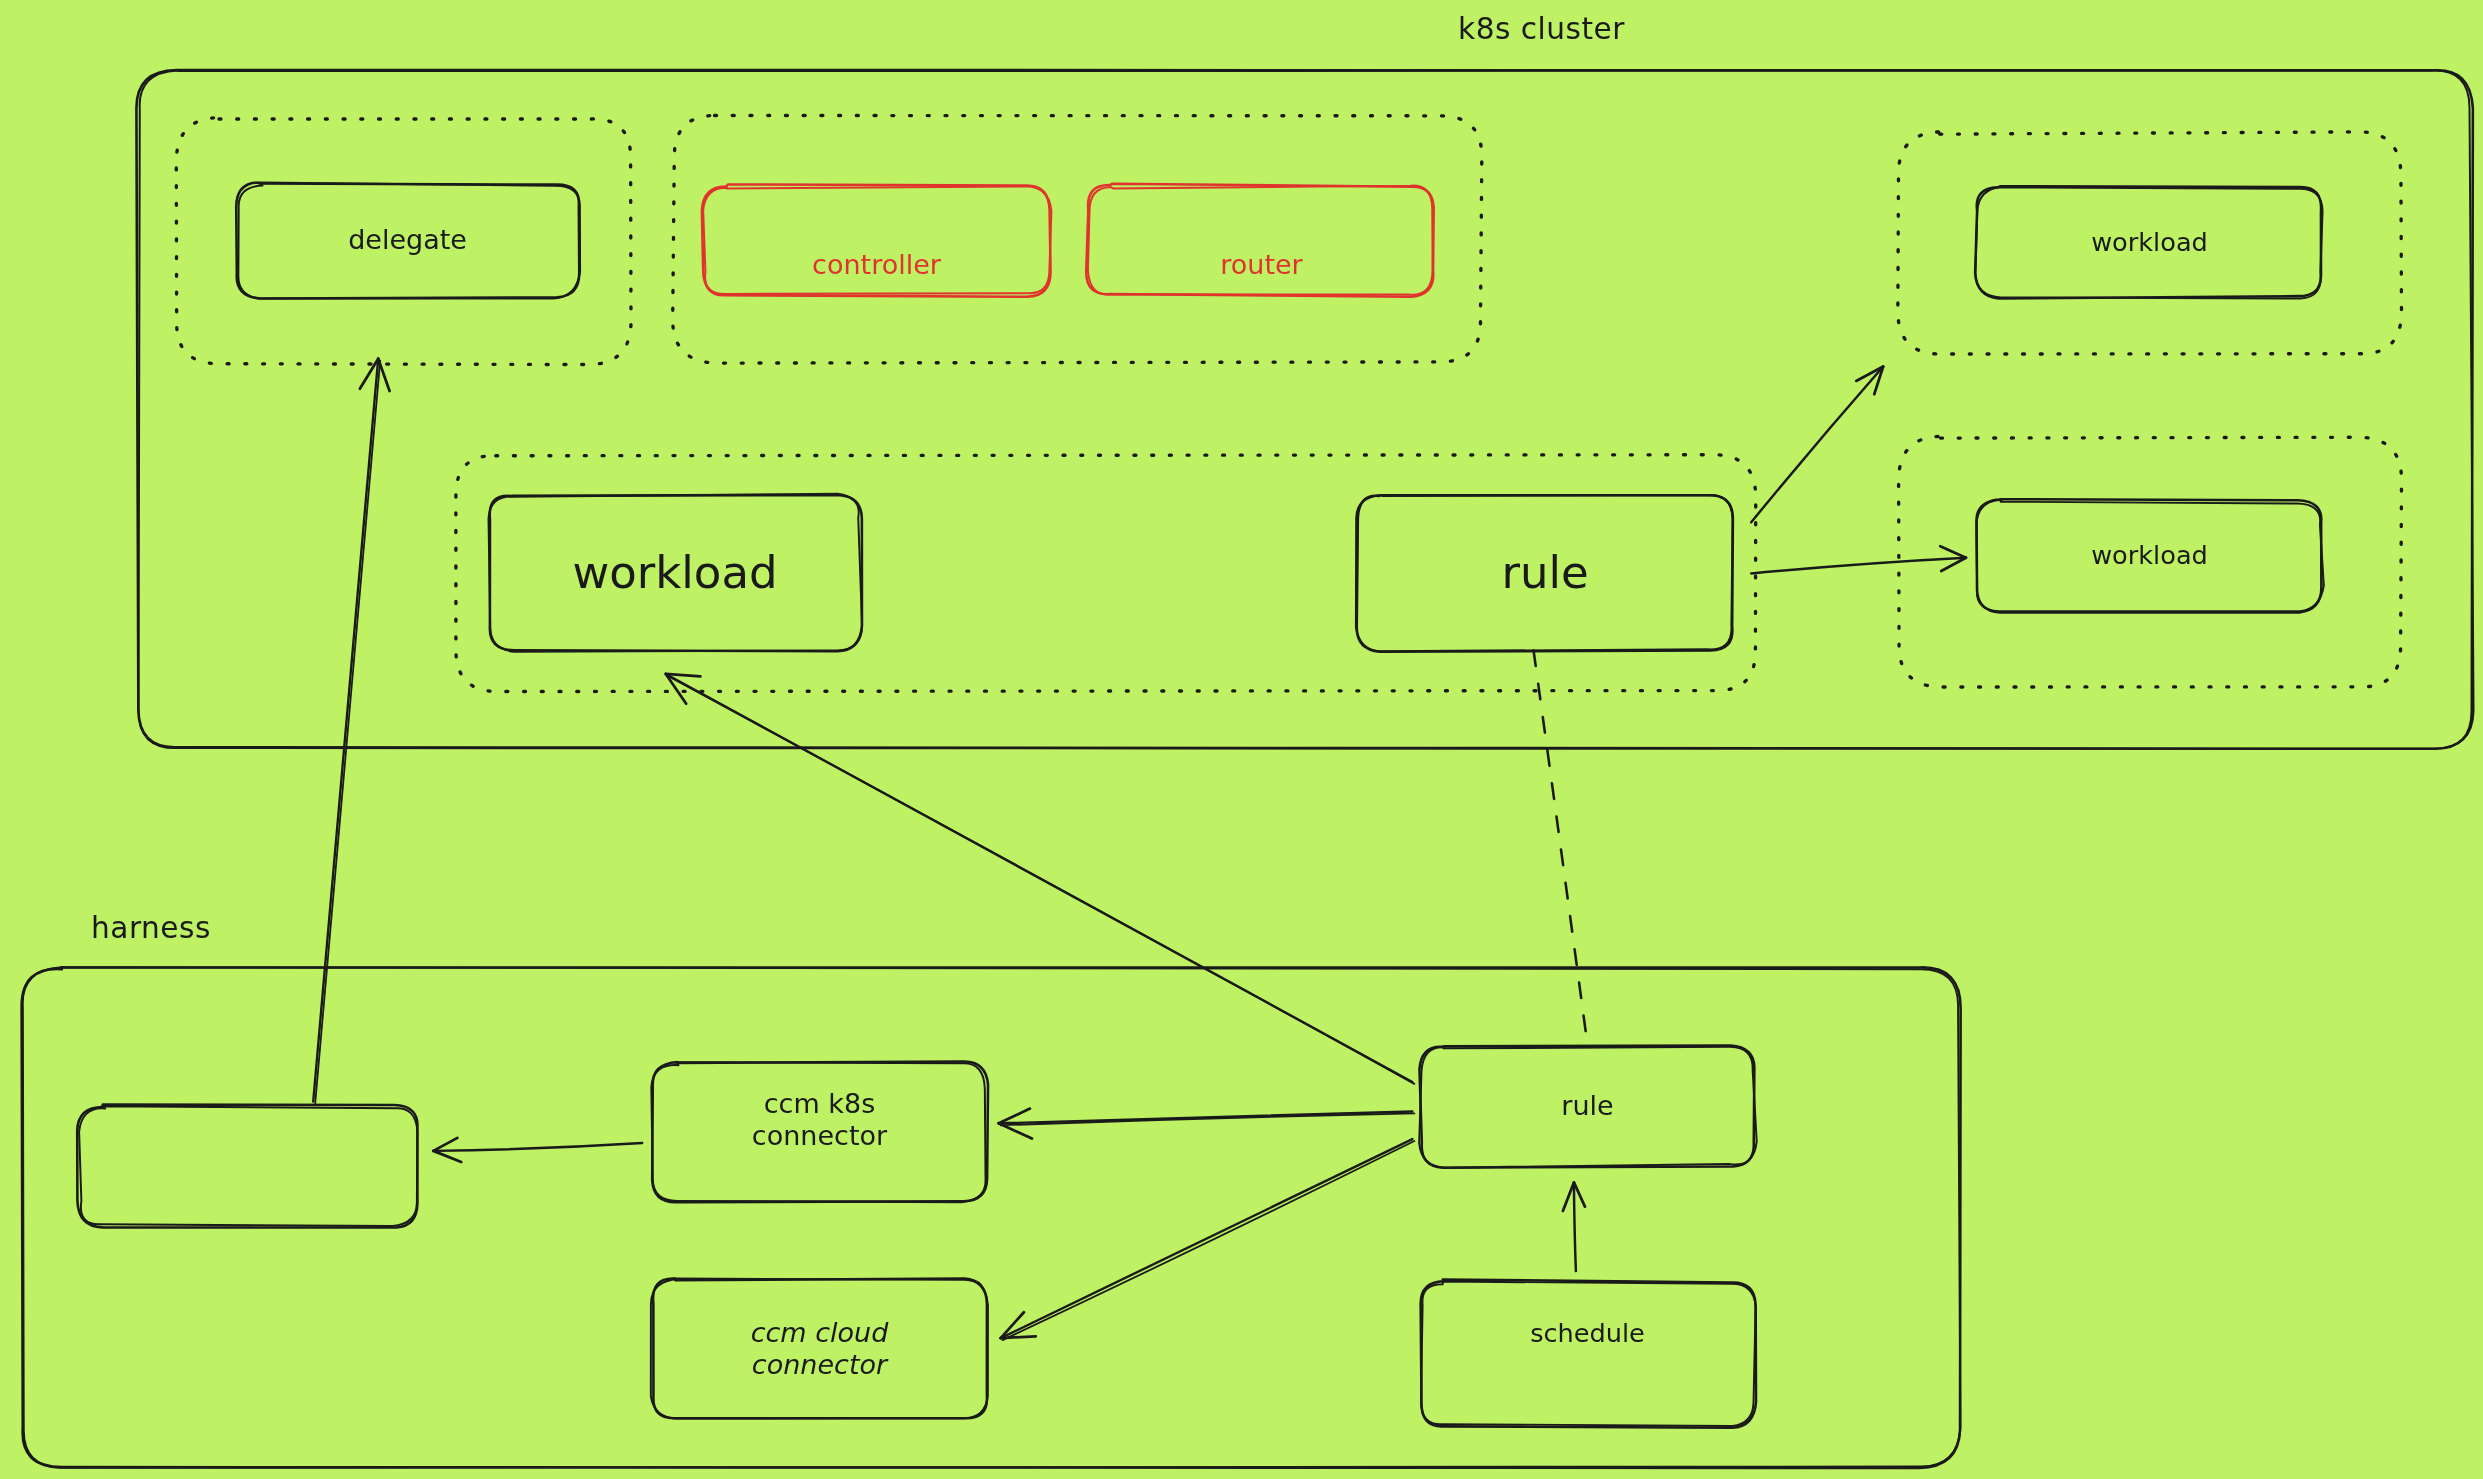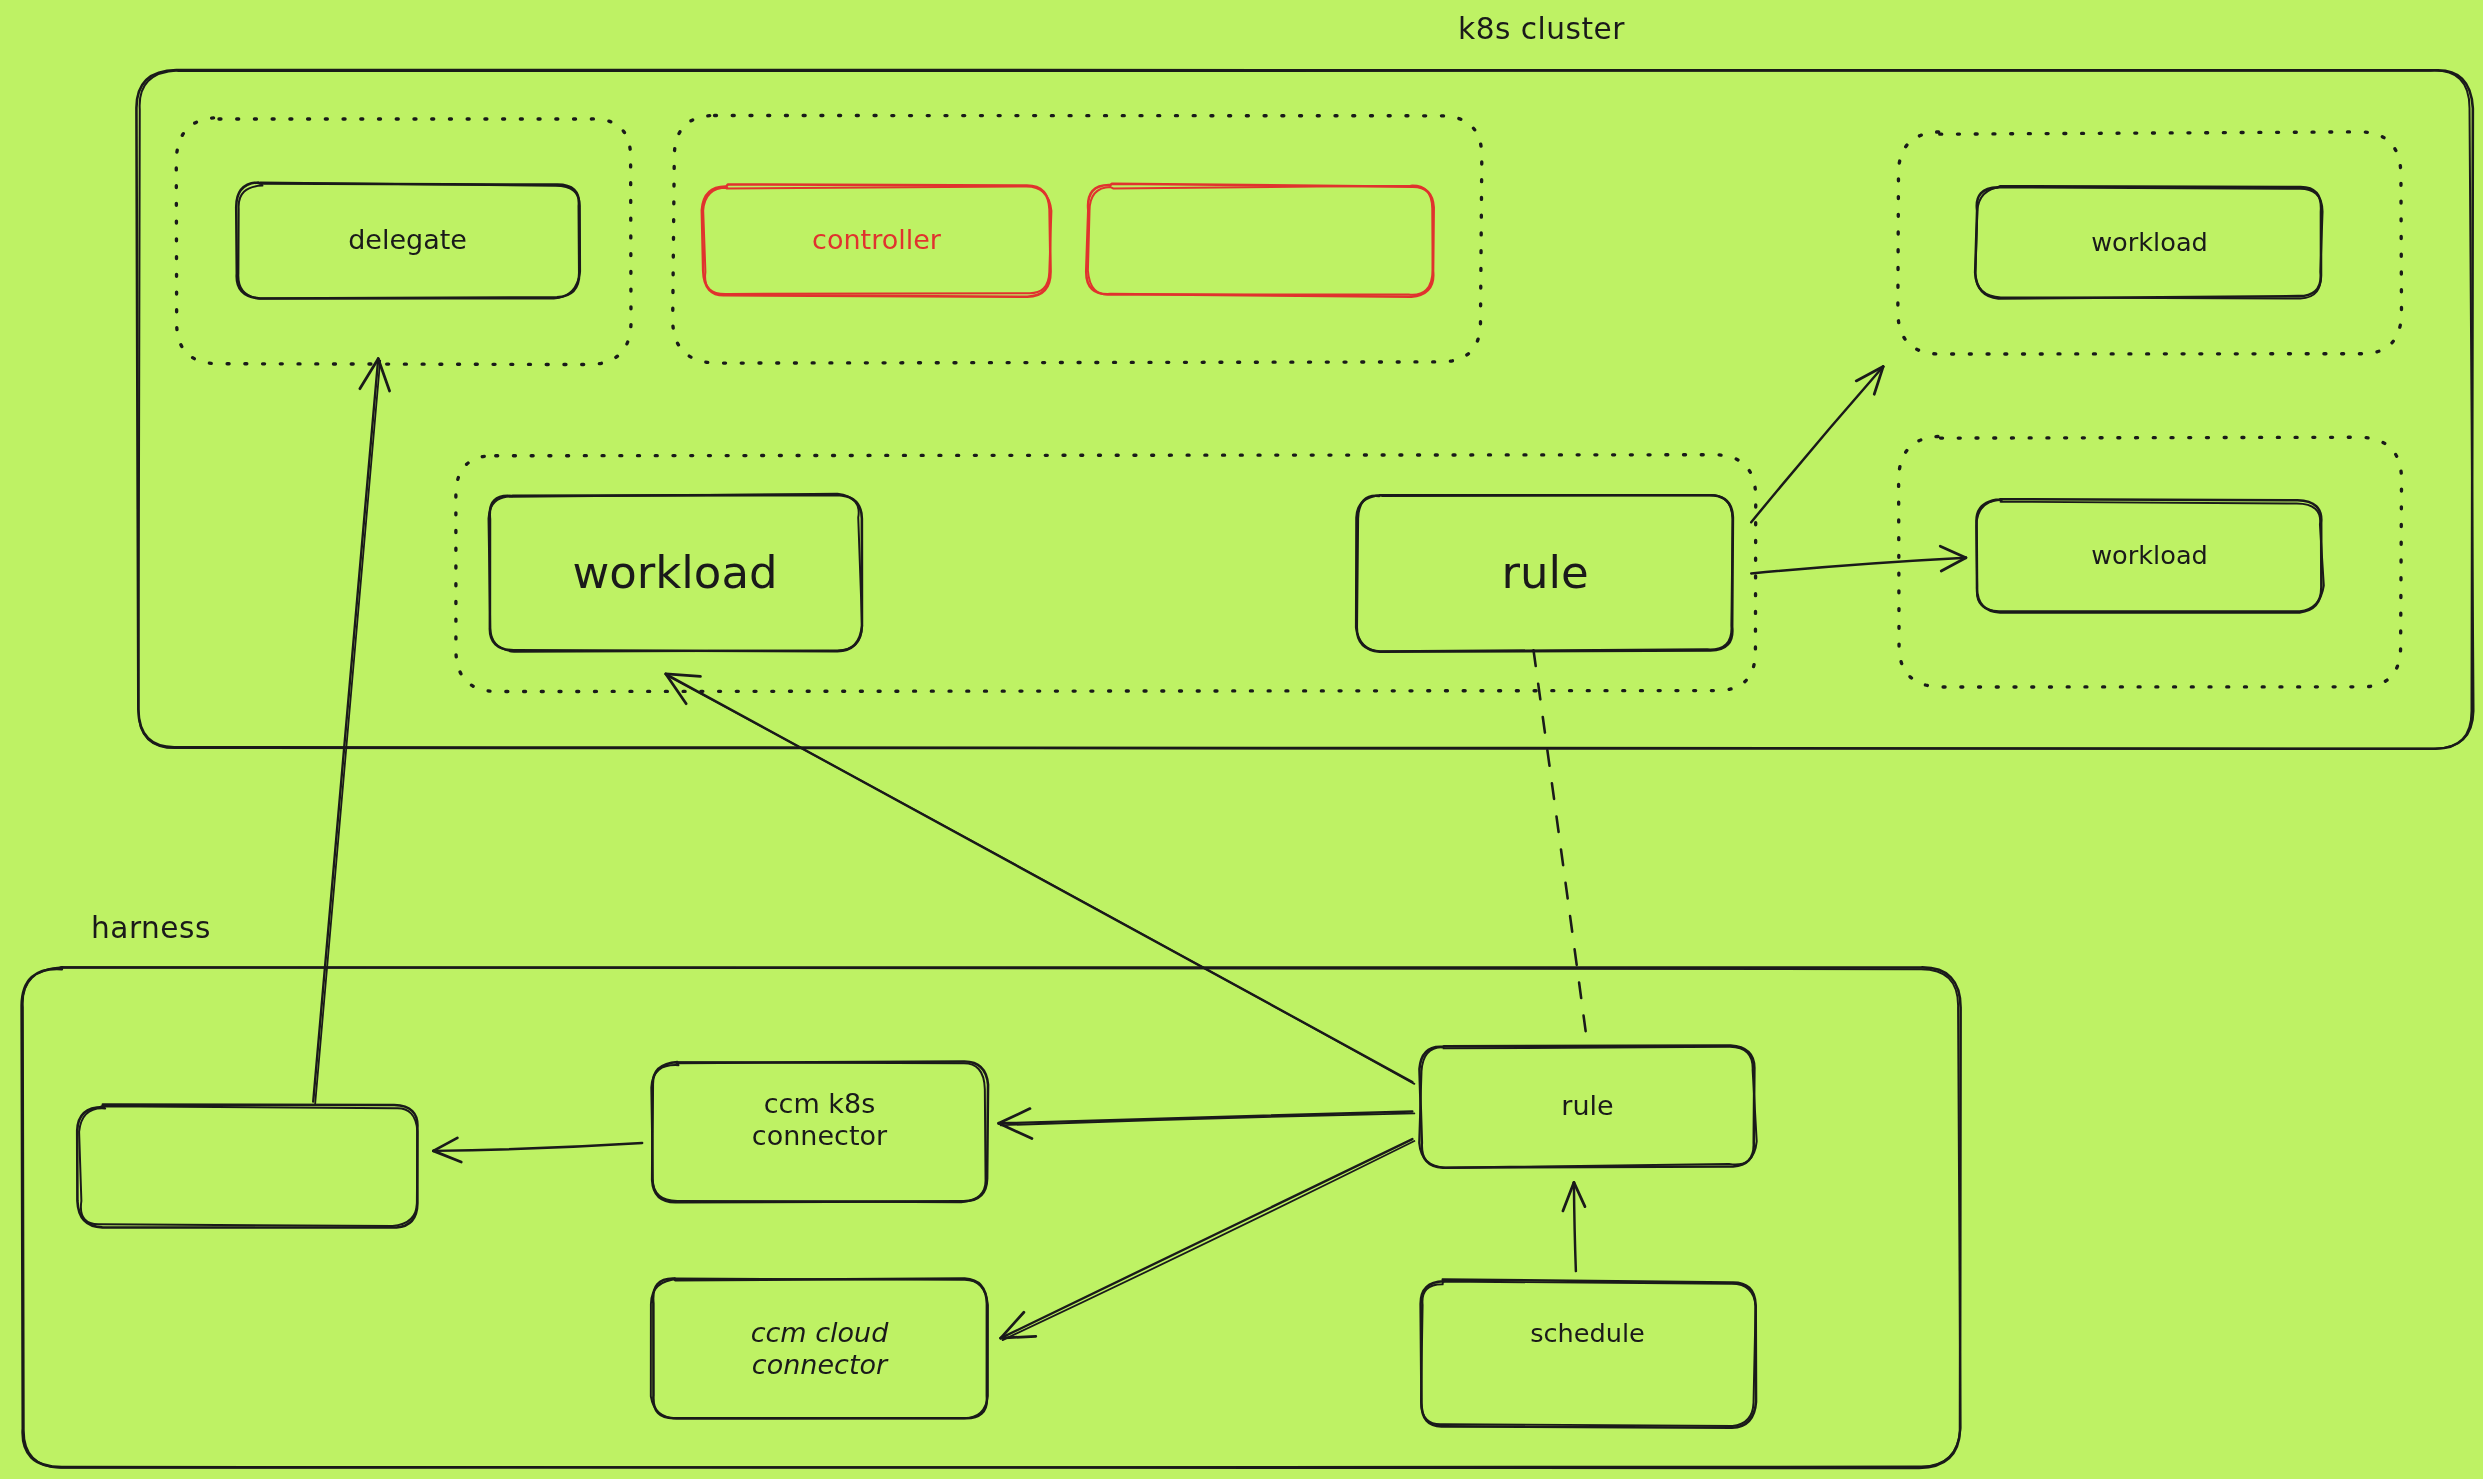--- a/index.html
+++ b/index.html
@@ -16,21 +16,21 @@
   }
   .node{
     position:absolute;
     display:flex; align-items:center; justify-content:center;
     text-align:center; line-height:1.18;
     font-family:"DejaVu Sans","Liberation Sans",sans-serif;
     color:#1a1a1a; white-space:pre-line;
     box-sizing:border-box; padding:3.9px 7.9px;
     pointer-events:auto;
   }
-  .node.red{color:#e0332e;}
+  .node.red{color:#e0332e;margin-top:25px;}
   .n-sm{font-size:25.6px;}
   .n-md{font-size:27px;}
   .n-lg{font-size:45px;}
 </style>
 </head>
 <body>
 
 <div id="stage">
 
   <svg class="layer" id="frames" viewBox="0 0 2521 1502" preserveAspectRatio="none" aria-hidden="true">
@@ -360,20 +360,21 @@
       <path d="M 1600 1290 Q 1598.4122757922914 1246.6985936186736 1598 1200" fill="none" stroke="#1a1a1a" stroke-width="2.5" stroke-linecap="round" stroke-linejoin="round"></path>
       <path d="M 1598 1200 L 1609.216860319962 1224.6124512836036" fill="none" stroke="#1a1a1a" stroke-width="2.8" stroke-linecap="round" stroke-linejoin="round"></path>
       <path d="M 1598 1200 L 1586.8190143175132 1228.9006950205815" fill="none" stroke="#1a1a1a" stroke-width="2.8" stroke-linecap="round" stroke-linejoin="round"></path>
     </svg>
 
   <div class="grp-label" id="lbl-k8s" style="left:1458px;top:11.8px;">k8s cluster</div>
   <div class="grp-label" id="lbl-harness" style="left:51px;top:911px;margin-left:40px;">harness</div>
 
   <div class="node n-md" id="node-delegate" style="left: 236px; top: 183px; width: 343px; height: 114px;">delegate</div>
   <div class="node n-md red" id="node-controller" style="left: 703px; top: 185px; width: 347px; height: 110px;">controller</div>
+  <div class="node n-md red" id="node-router" style="left: 1088px; top: 185px; width: 347px; height: 110px;">router</div>
   <div class="node n-sm" id="node-workload-top-right" style="left: 1976px; top: 187px; width: 347px; height: 110px;">workload</div>
   <div class="node n-sm" id="node-workload-bottom-right" style="left: 1976px; top: 500px; width: 347px; height: 110px;">workload</div>
   <div class="node n-lg" id="node-workload-center" style="left: 489px; top: 495px; width: 372px; height: 156px;">workload</div>
   <div class="node n-lg" id="node-rule-cluster" style="left: 1357px; top: 495px; width: 376px; height: 156px;">rule</div>
   <div class="node n-md" id="node-ccm-k8s-connector" style="left: 652px; top: 1062px; width: 335px; height: 115px;">ccm k8s
 connector</div>
   <div class="node n-md" id="node-ccm-cloud-connector" style="left: 652px; top: 1279px; width: 335px; height: 140px; font-style: italic;">ccm cloud
 connector</div>
   <div class="node n-md" id="node-rule-harness" style="left: 1420px; top: 1046px; width: 335px; height: 120px;">rule</div>
   <div class="node n-sm" id="node-schedule" style="left: 1420px; top: 1281px; width: 335px; height: 104px;">schedule</div>

